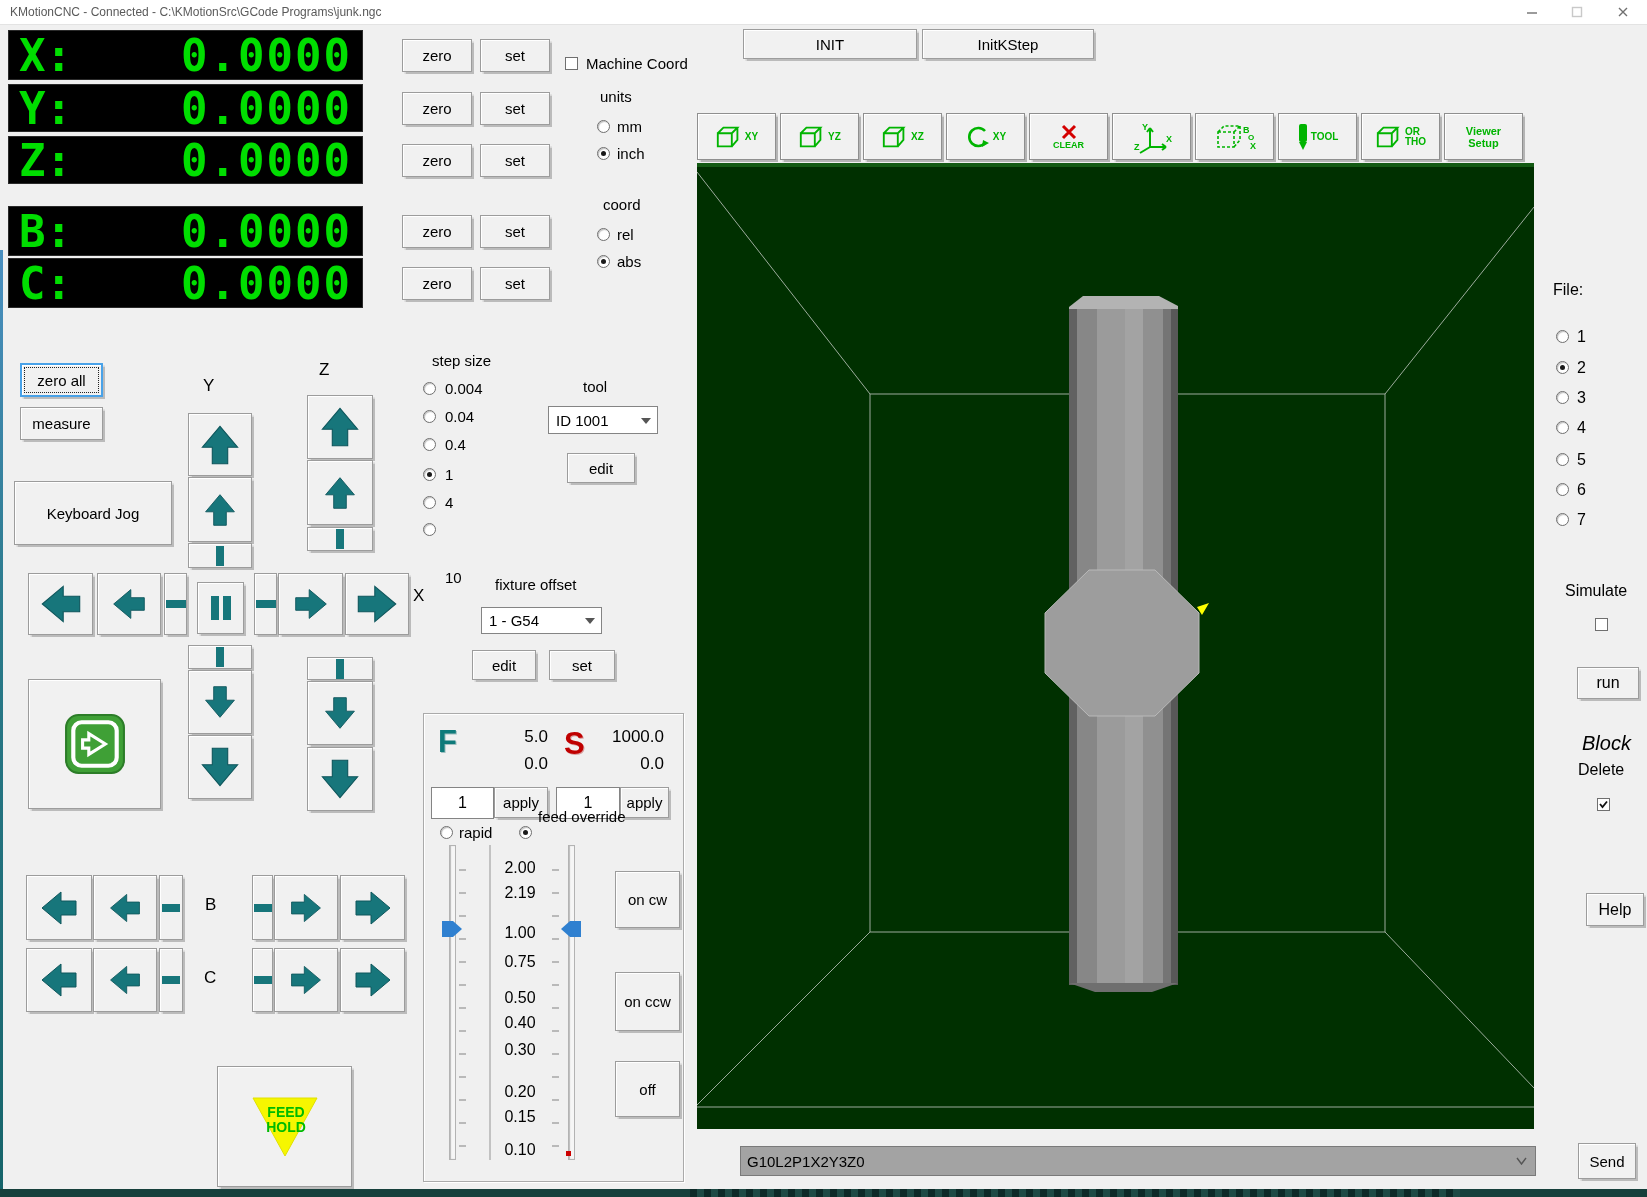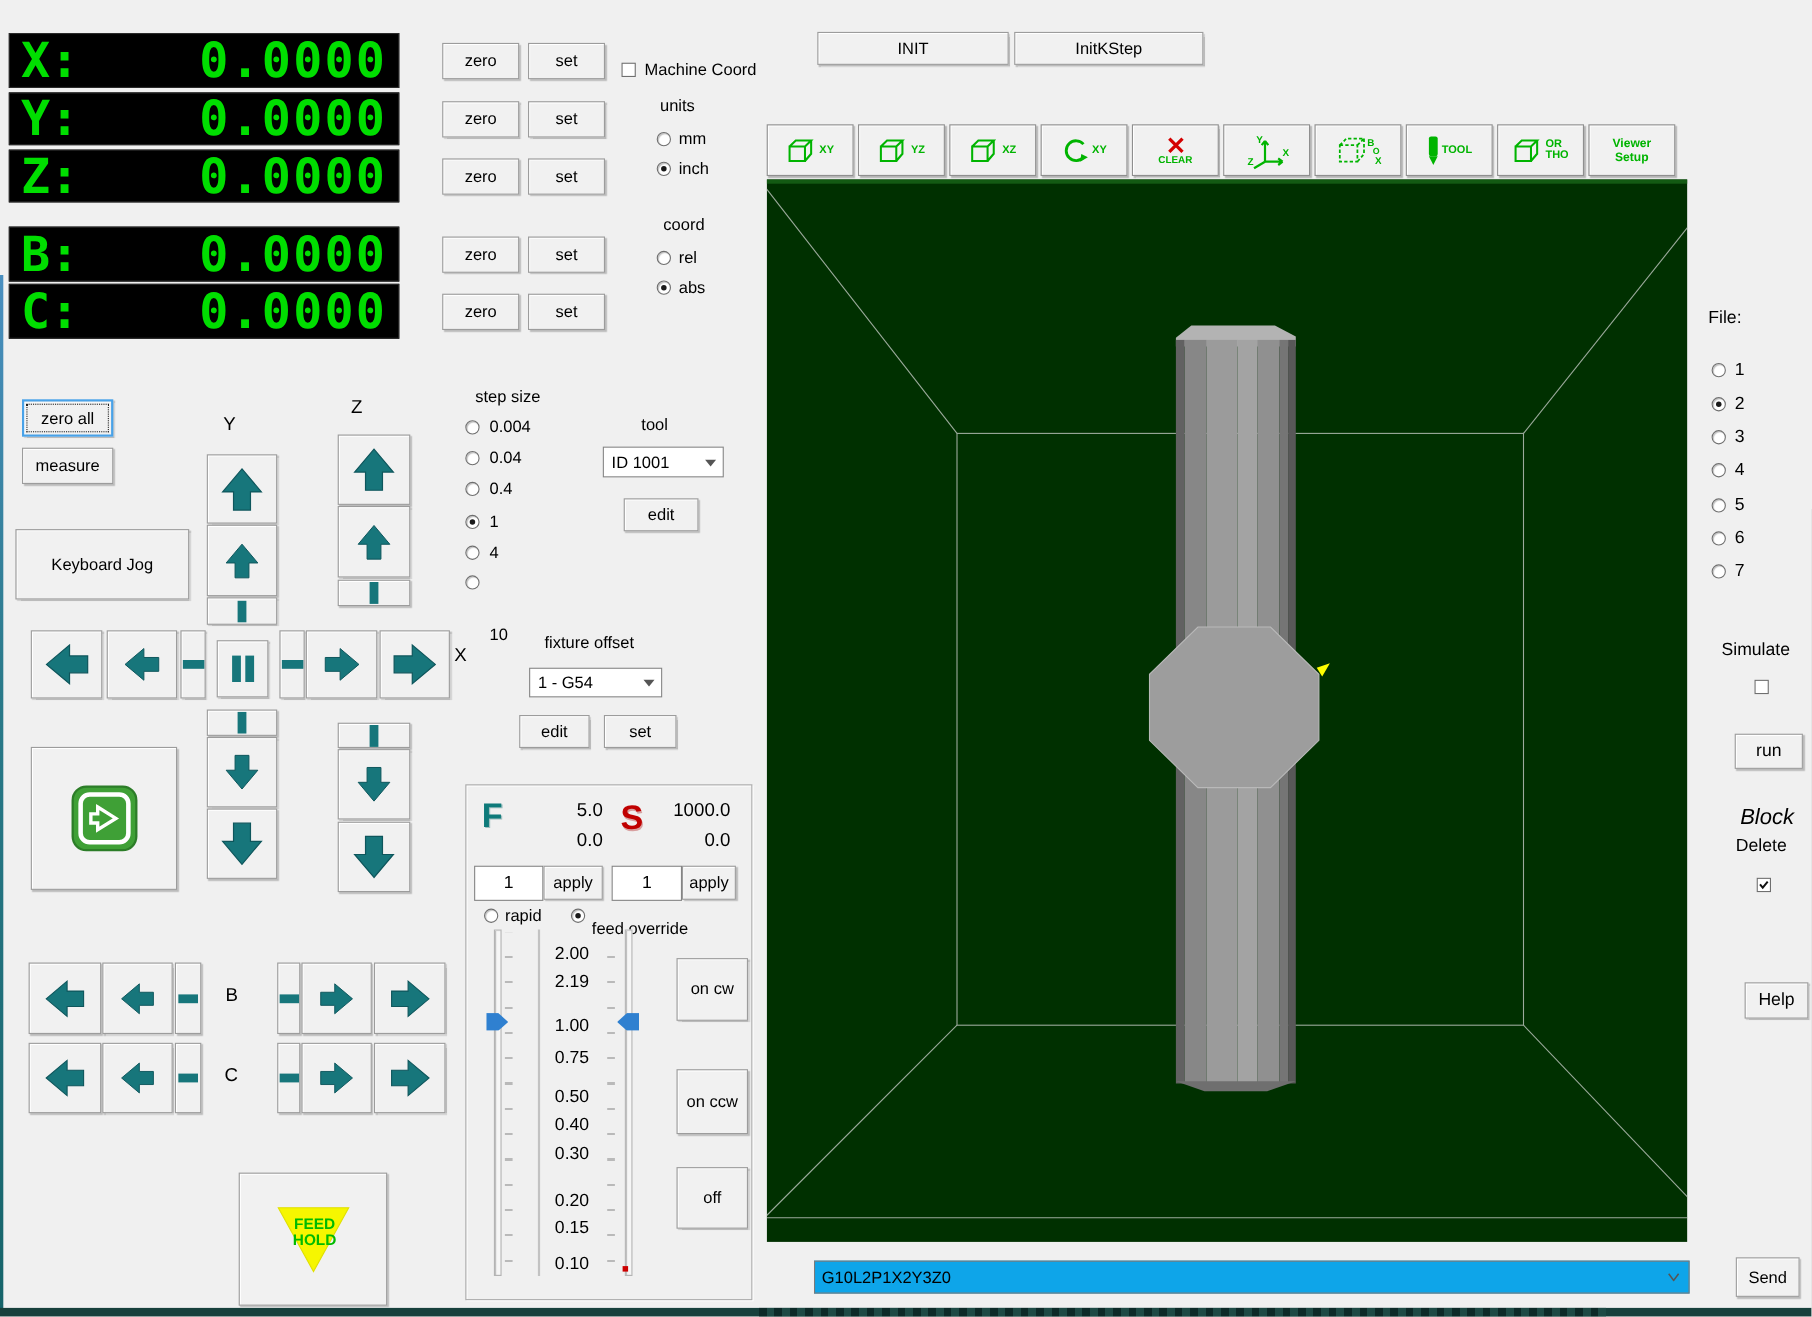--- a/index.html
+++ b/index.html
@@ -26,29 +26,47 @@
   .grp{border:1px solid #aaaaaa;box-shadow:inset 1px 1px 0 #fff,1px 1px 0 #fff;}
   .track{background:#f6f6f6;border:1px solid #b3b3b3;box-shadow:inset 1px 0 1px rgba(0,0,0,.25);box-sizing:border-box;}
   .thumb{width:20px;height:16px;background:#2f80d0;}
   .thumb.pr{clip-path:polygon(0 0,55% 0,100% 50%,55% 100%,0 100%);}
   .thumb.pl{clip-path:polygon(100% 0,45% 0,0 50%,45% 100%,100% 100%);}
   .tickcol{width:7px;background:repeating-linear-gradient(to bottom,transparent 0 21px,#b9b9b9 21px 23px);}
   .scale-lbl{position:absolute;left:492px;width:56px;text-align:center;font-size:16px;}
   .tb{width:79px;height:47px;background:#f1f1f1;border:1px solid #8f8f8f;box-sizing:border-box;
       box-shadow:inset 1px 1px 0 #fff,1.5px 1.5px 1px rgba(0,0,0,.25);display:flex;align-items:center;justify-content:center;gap:2px;}
   .tb .tlab{color:#00b400;font-weight:bold;font-size:10px;line-height:10px;}
-  .gcode{background:#0ea5e9;border:1px solid #7a7a7a;display:flex;align-items:center;padding-left:6px;
+  .gcode{background:#a3a3a3;border:1px solid #7a7a7a;display:flex;align-items:center;padding-left:6px;
          font-size:15px;box-sizing:border-box;}
   svg{display:block;}
 </style>
 </head>
 <body>
 
 <div id="app">
 
+  <div class="abs titlebar">
+    <div class="abs title-text">KMotionCNC - Connected - C:\KMotionSrc\GCode Programs\junk.ngc</div>
+    <div class="abs winbtn" style="left:1515px;">
+        <svg width="12" height="12">
+          <line x1="1" y1="7" x2="11" y2="7" stroke="#707070" stroke-width="1.4"></line>
+        </svg>
+      </div>
+    <div class="abs winbtn" style="left:1560px;">
+        <svg width="12" height="12">
+          <rect x="1.5" y="1.5" width="9" height="9" fill="none" stroke="#c9c9c9" stroke-width="1.4"></rect>
+        </svg>
+      </div>
+    <div class="abs winbtn" style="left:1606px;">
+        <svg width="12" height="12">
+          <path d="M2 2 L10 10 M10 2 L2 10" stroke="#707070" stroke-width="1.4"></path>
+        </svg>
+      </div>
+  </div>
 
   <div class="abs" style="left:0;top:250px;width:3px;height:940px;background:linear-gradient(#4a8fc0,#2a7a8a 40%,#16646a);"></div>
   <div class="abs" style="left:0;top:1189px;width:1647px;height:8px;background:#17403c;"></div>
   <div class="abs" style="left:690px;top:1189px;width:770px;height:8px;background:repeating-linear-gradient(90deg,#0d2a28 0 7px,#1e4a45 7px 14px);"></div>
 
   <div class="abs dro-row" style="left:8px;top:30px;width:355px;height:50px;font-size:44px;">
     <span>X:</span>
     <span class="dro-val">0.0000</span>
   </div>
   <div class="abs dro-row" style="left:8px;top:84px;width:355px;height:48px;font-size:44px;">
@@ -361,21 +379,21 @@
       <span>apply</span>
     </div>
   <input class="abs" style="left: 556px; top: 787px; width: 58px; height: 28px; border: 1px solid rgb(132, 132, 132); text-align: center; font-size: 16px; font-family: &quot;Liberation Sans&quot;, sans-serif;" value="1">
   <div class="abs btn" style="left:620px;top:787px;width:49px;height:31px;">
       <span>apply</span>
     </div>
 
   <div class="abs radio" style="left:440px;top:826px;"></div>
   <div class="abs lbl" style="left:459px;top:824px;">rapid</div>
   <div class="abs radio on" style="left:519px;top:826px;"></div>
-  <div class="abs lbl" style="left:538px;top:836px;text-align:right;">feed override</div>
+  <div class="abs lbl" style="left:538px;top:808px;text-align:right;">feed override</div>
 
   <div class="abs track" style="left:449px;top:845px;width:7px;height:315px;"></div>
   <div class="abs tickcol" style="left:459px;top:848px;height:310px;"></div>
   <div class="abs" style="left:489px;top:845px;width:2px;height:315px;background:#c2c2c2;"></div>
   <div class="abs tickcol" style="left:552px;top:848px;height:310px;"></div>
   <div class="abs track" style="left:568px;top:845px;width:7px;height:315px;"></div>
   <div class="abs thumb pr" style="left:442px;top:921px;"></div>
   <div class="abs thumb pl" style="left:561px;top:921px;"></div>
   <div class="abs" style="left:566px;top:1151px;width:5px;height:5px;background:#cc0000;"></div>
 

